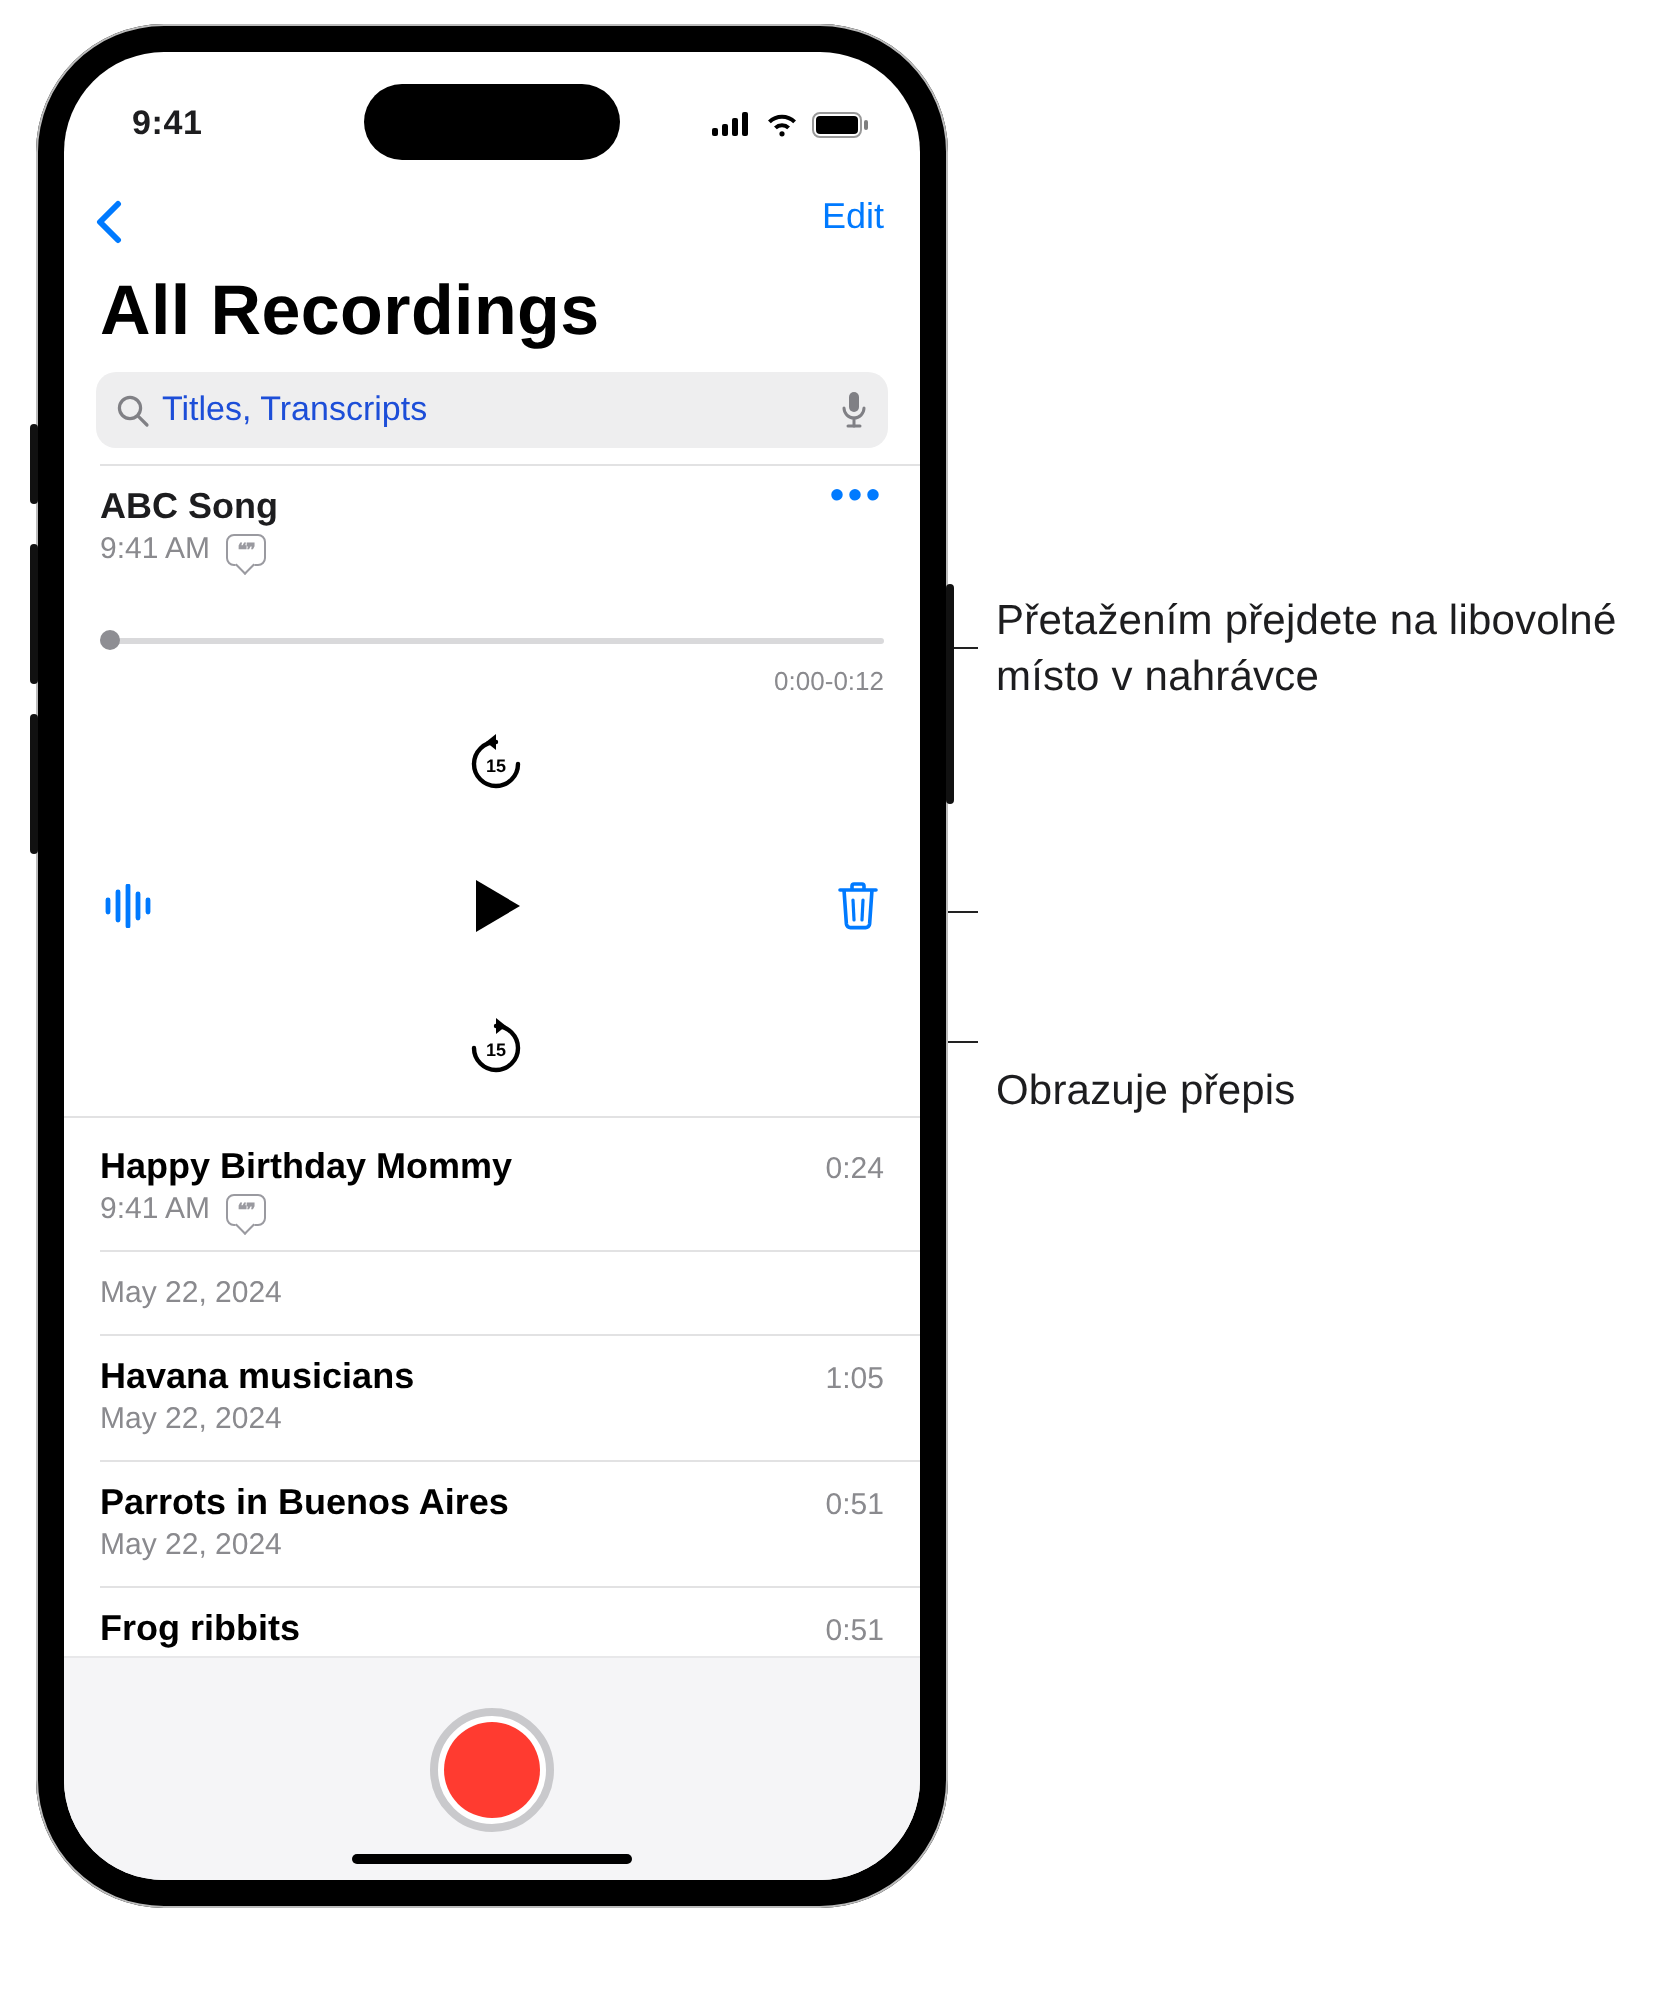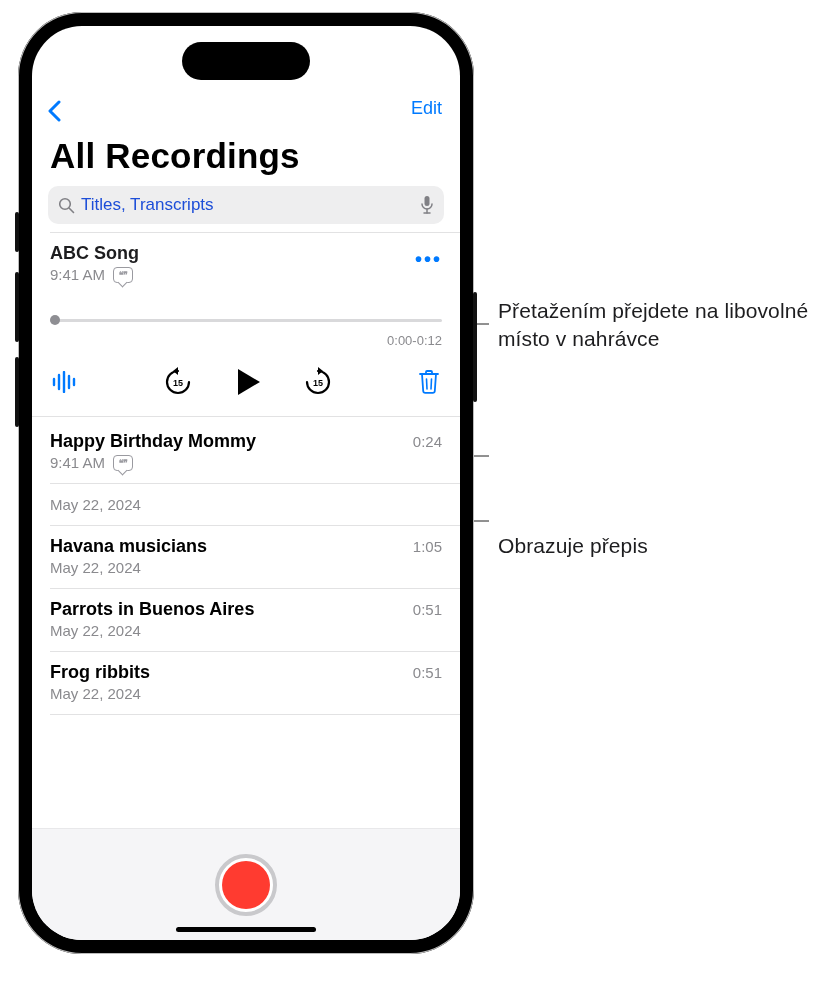--- a/index.html
+++ b/index.html
@@ -91,41 +91,41 @@
   .transcript-badge:after{
     content:""; position:absolute; bottom:-4px; left:5px;
     width:6px; height:6px; border-left:1.3px solid #9a9aa0; border-bottom:1.3px solid #9a9aa0;
     background:#fff; transform: rotate(-45deg);
   }
   .transcript-badge span{ font-size:9px; font-weight:700; letter-spacing:-.5px; }
 
   .expanded {
     padding: 10px 18px 8px 18px; border-bottom:1px solid var(--ios-separator);
   }
-  .expanded .head { display:flex; justify-content:space-between; align-items:flex-end;gap:16px; }
+  .expanded .head { display:flex; justify-content:space-between; align-items:flex-start;gap:16px; }
   .expanded .name { font-size:18px; font-weight:600; }
   .more-dots { color: var(--ios-blue); letter-spacing:2px; font-weight:900; font-size:20px; line-height:10px; }
   .expanded .row2 { display:flex; align-items:center; gap:8px; margin-top:2px; }
   .expanded .meta { font-size:15px; color: var(--ios-secondary); }
 
   .timeline { position:relative; height:26px; margin-top: 28px; }
   .timeline .track {
     position:absolute; left:0; right:0; top:8px; height:3px;
     background:#d9d9db; border-radius:2px;
   }
   .timeline .knob {
     position:absolute; left:0; top:4px; width:10px; height:10px;
     background:#8e8e93; border-radius:50%;
   }
   .times { display:flex; justify-content:flex-end; font-size:13px; color: var(--ios-secondary); margin-top:-4px;}
   .controls {
     display:flex; justify-content:space-between; align-items:center;
     padding: 18px 2px 10px 2px;
   }
-  .controls .mid { display:flex; align-items:center; gap:40px; }
+  .controls .mid { display:flex; align-items:center; gap:40px;flex-direction:column; }
   .icon-btn { color:#000; display:flex; align-items:center; justify-content:center; }
   .wave-btn { color: var(--ios-blue); }
   .trash-btn { color: var(--ios-blue); }
 
   .record-bar {
     position:absolute; left:0; right:0; bottom:0; height:112px;
     background: #f5f5f7;
     display:flex; align-items:center; justify-content:center;
     border-top: 1px solid #e8e8ea;
   }
@@ -156,20 +156,39 @@
 
 <div class="phone">
   <div class="side-btn r"></div>
   <div class="side-btn l1"></div>
   <div class="side-btn l2"></div>
   <div class="side-btn l3"></div>
 
   <div class="screen">
     <div class="dynamic-island"></div>
 
+    <div class="status-bar">
+      <div class="status-time">9:41</div>
+      <div class="status-icons">
+        <svg width="20" height="12" viewBox="0 0 20 12">
+            <rect x="0" y="8" width="3" height="4" rx="1" fill="#000"></rect>
+            <rect x="5" y="6" width="3" height="6" rx="1" fill="#000"></rect>
+            <rect x="10" y="3" width="3" height="9" rx="1" fill="#000"></rect>
+            <rect x="15" y="0" width="3" height="12" rx="1" fill="#000"></rect>
+          </svg>
+        <svg width="18" height="13" viewBox="0 0 18 13">
+            <path d="M9 12.2a1.3 1.3 0 100-2.6 1.3 1.3 0 000 2.6zM5 7.2a6 6 0 018 0l-1.4 1.4a4 4 0 00-5.2 0L5 7.2zM2 4.2a10 10 0 0114 0L14.6 5.6a8 8 0 00-11.2 0L2 4.2z" fill="#000"></path>
+          </svg>
+        <svg width="28" height="13" viewBox="0 0 28 13">
+            <rect x="0.5" y="0.5" width="24" height="12" rx="3.5" stroke="#000" opacity=".4" fill="none"></rect>
+            <rect x="2" y="2" width="21" height="9" rx="2" fill="#000"></rect>
+            <rect x="26" y="4" width="2" height="5" rx="1" fill="#000" opacity=".5"></rect>
+          </svg>
+      </div>
+    </div>
 
     <div class="content">
       <div class="nav-back">
         <svg width="14" height="22" viewBox="0 0 14 22">
             <path d="M12 2 L3 11 L12 20" stroke="currentColor" stroke-width="3" fill="none" stroke-linecap="round" stroke-linejoin="round"></path>
           </svg>
       </div>
       <div class="nav-edit">Edit</div>
 
       <div class="title">All Recordings</div>

